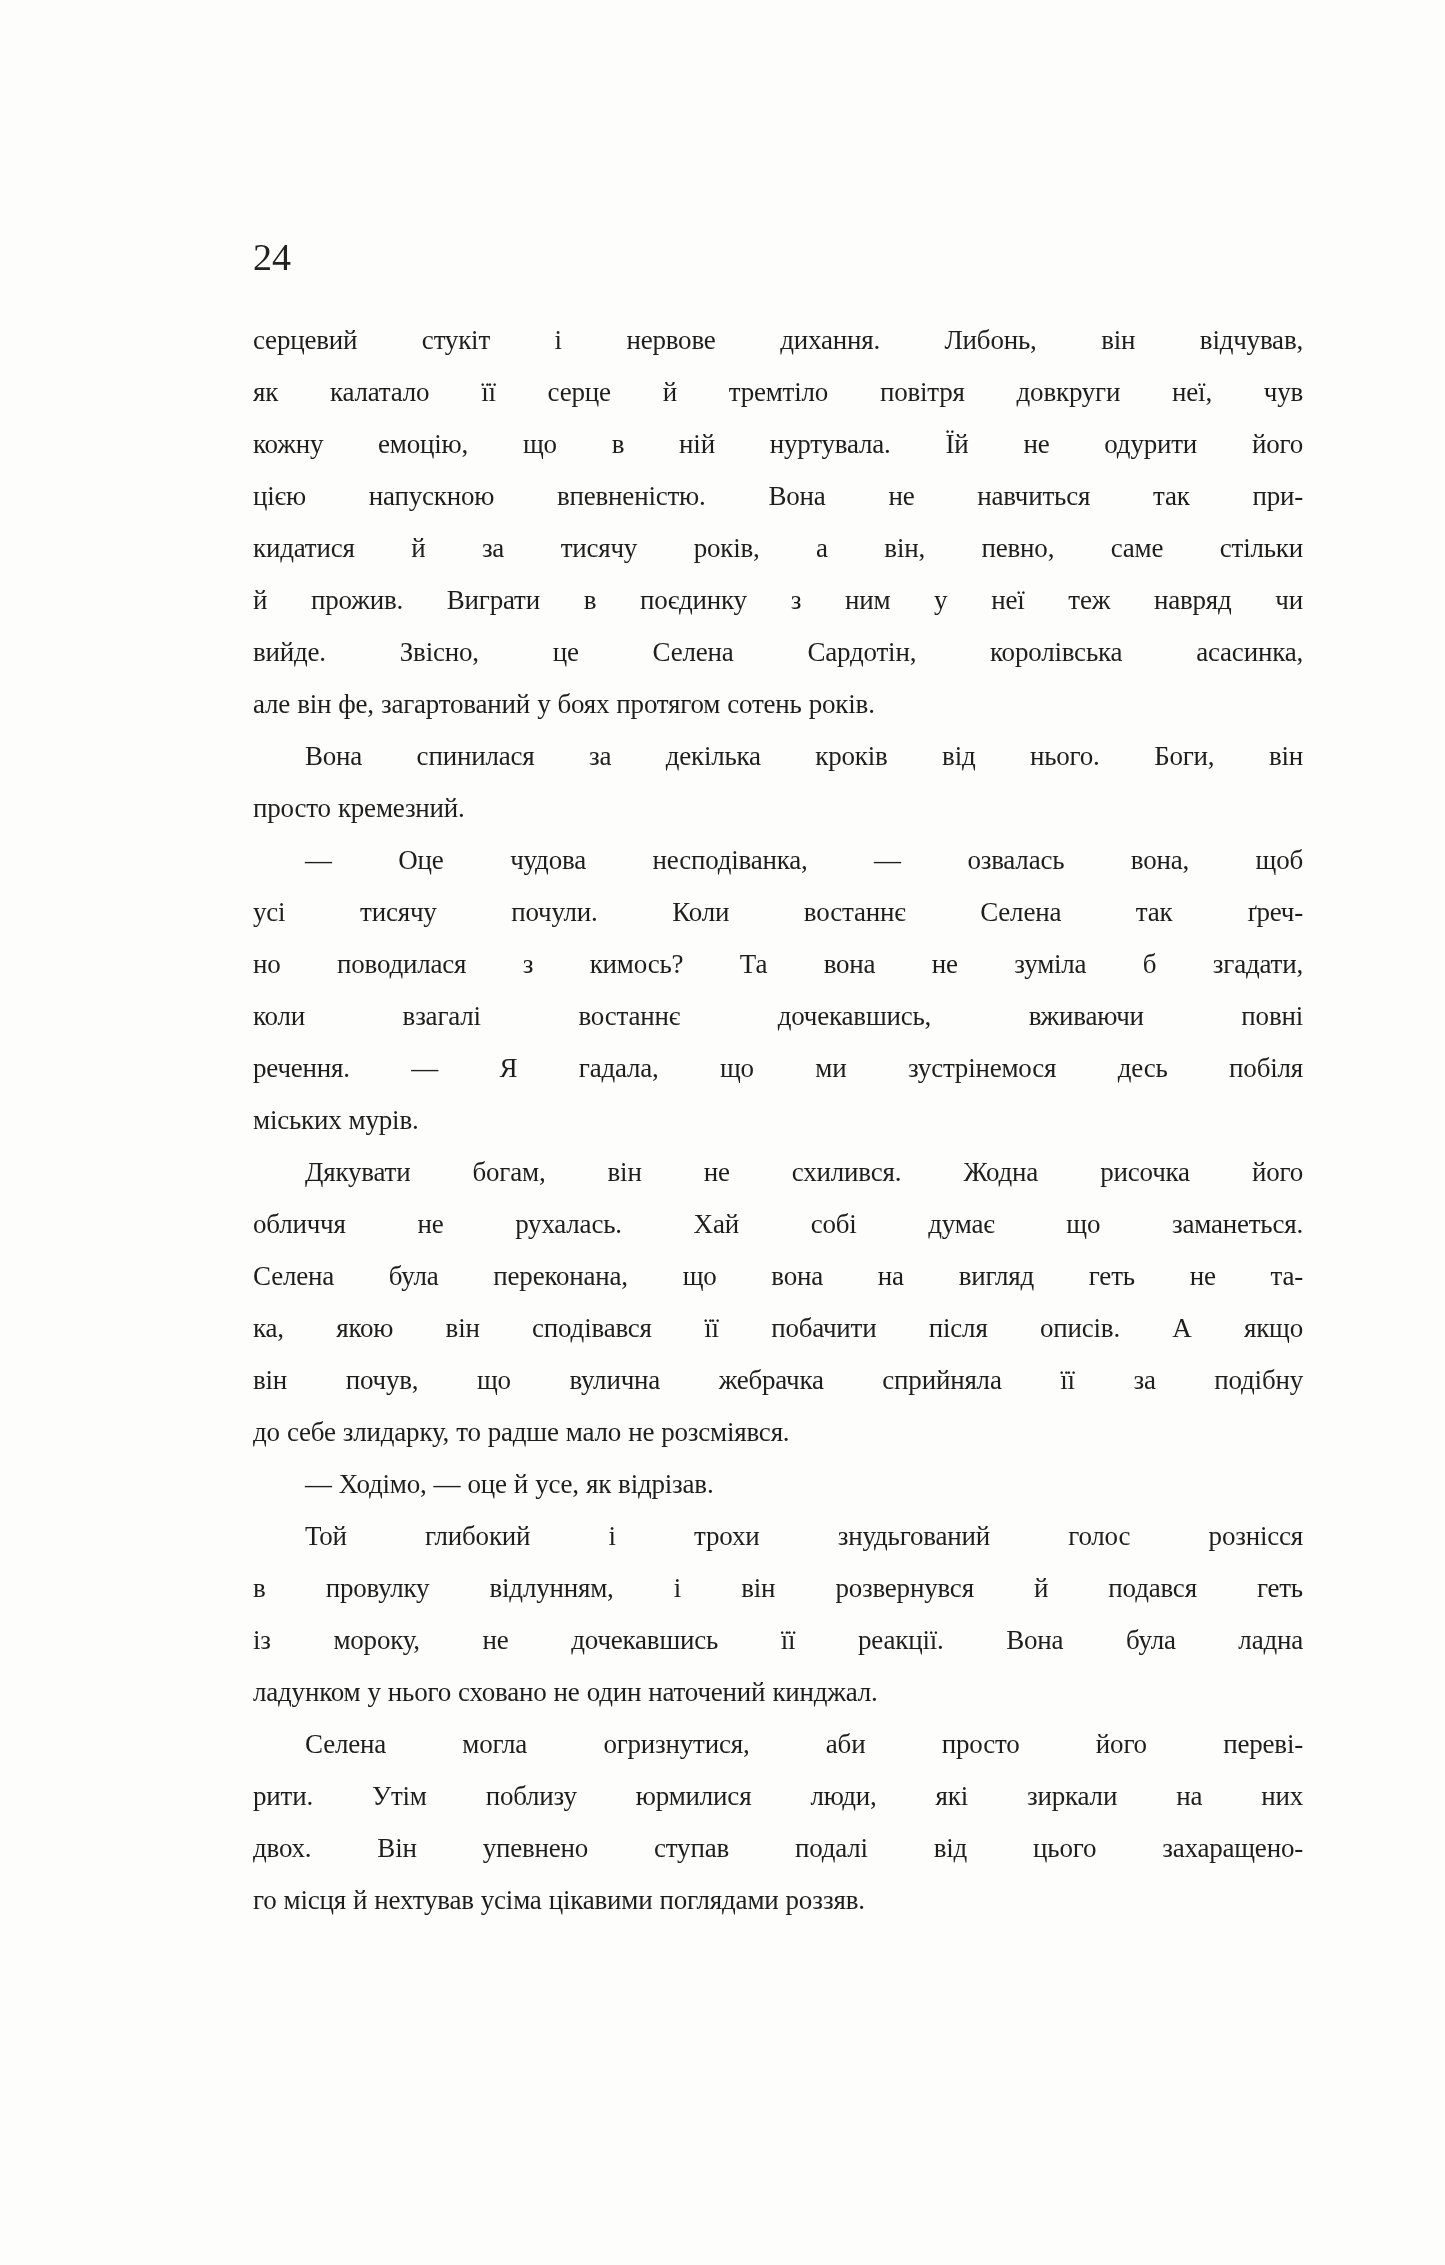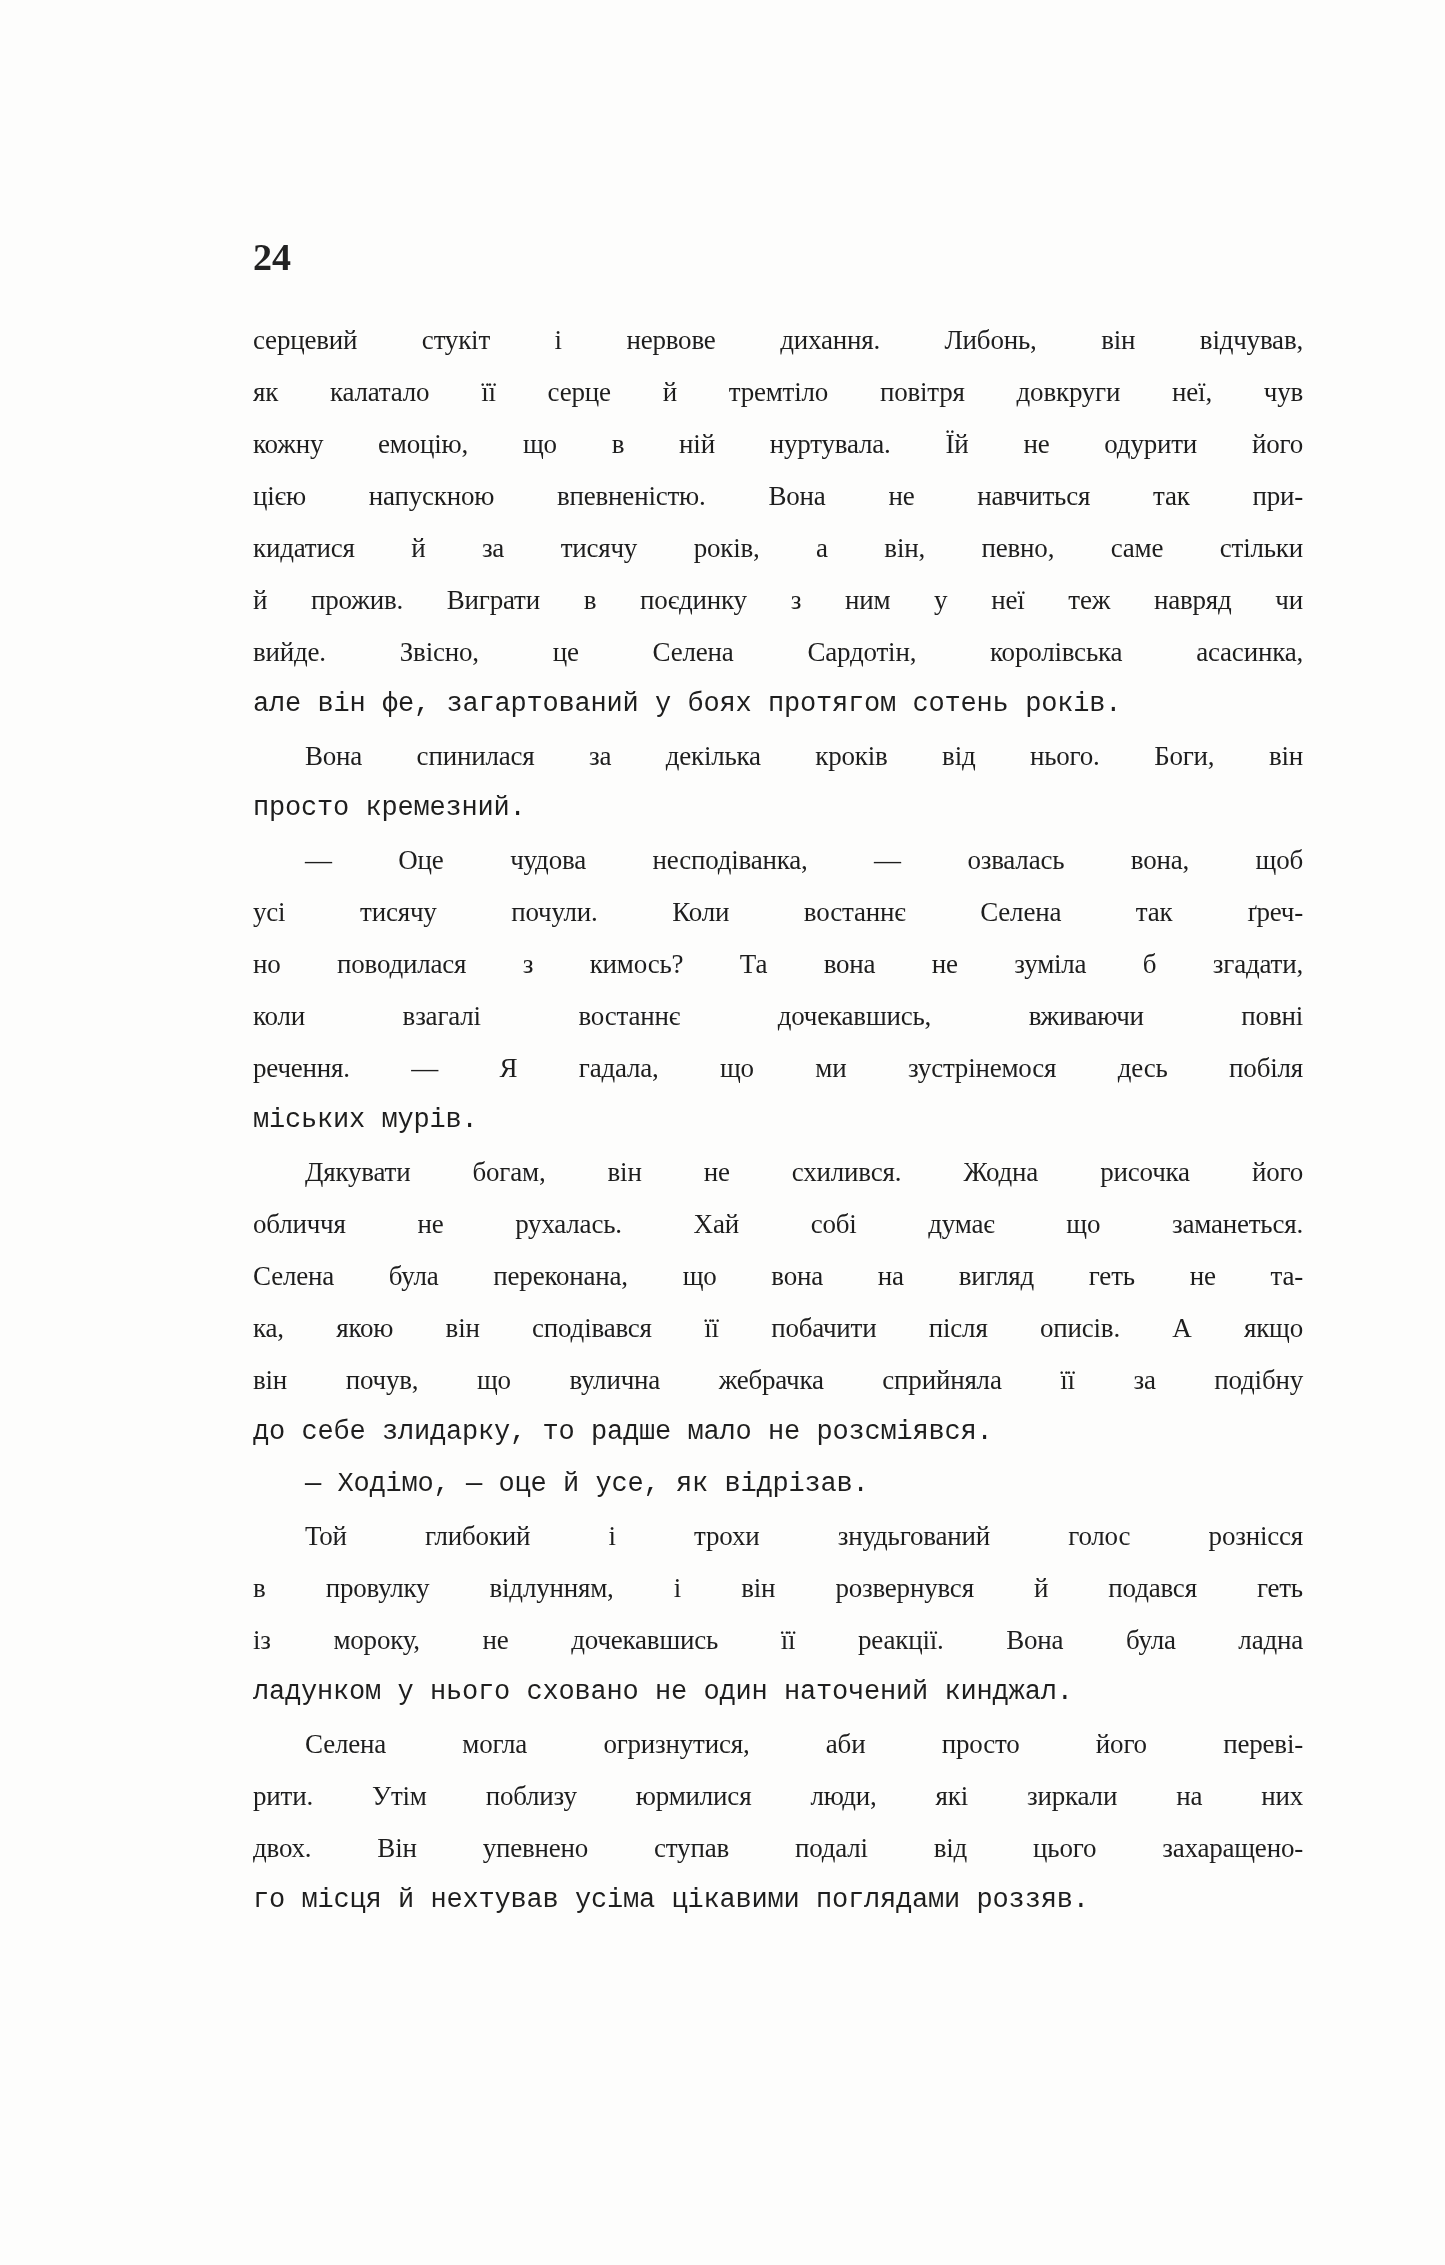--- a/index.html
+++ b/index.html
@@ -16,21 +16,20 @@
     color: #1e1e1e;
     overflow: hidden;
   }
   .page-number {
     position: absolute;
     left: 253px;
     top: 238px;
     font-size: 38px;
     line-height: 1;
     color: #222;
-    font-weight: bold;
   }
   .text-block {
     position: absolute;
     left: 253px;
     top: 314px;
     width: 1050px;
   }
   .line {
     font-size: 27px;
     line-height: 52px;
@@ -38,21 +37,20 @@
     text-align: justify;
     text-align-last: justify;
     letter-spacing: -0.2px;
     word-spacing: 0.5px;
   }
   .line.indent {
     text-indent: 52px;
   }
   .line.last {
     text-align-last: left;
-    font-family: Liberation Mono, monospace;
   }
 </style>
 </head>
 <body>
 
 <div class="page">
   <div class="page-number">24</div>
   <div class="text-block">
       <div class="line">серцевий стукіт і нервове дихання. Либонь, він відчував,</div>
       <div class="line">як калатало її серце й тремтіло повітря довкруги неї, чув</div>

